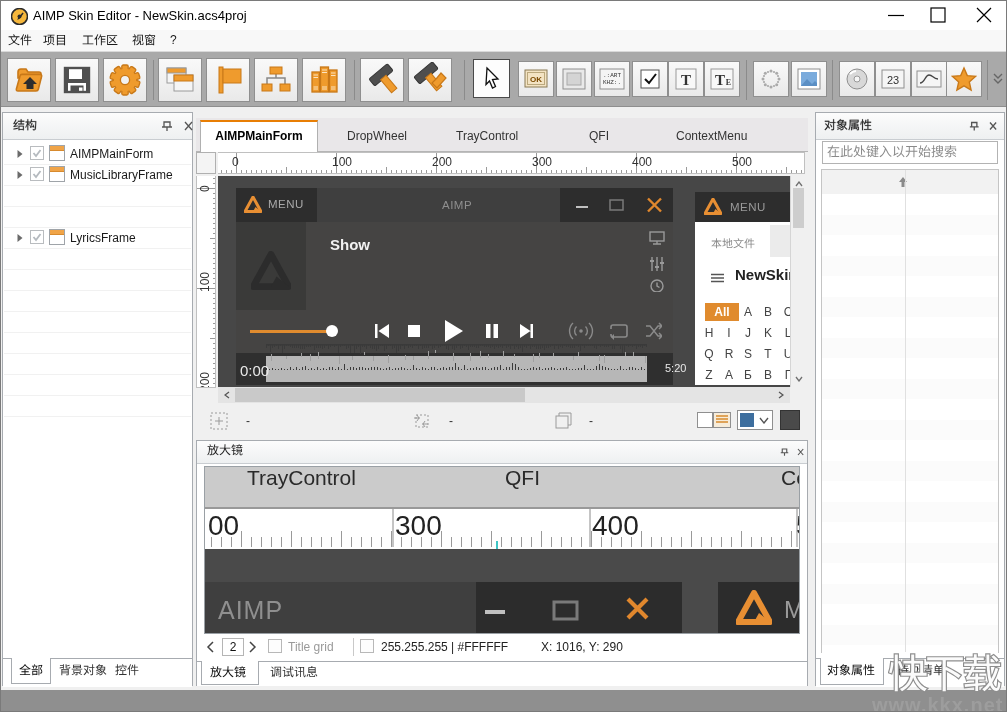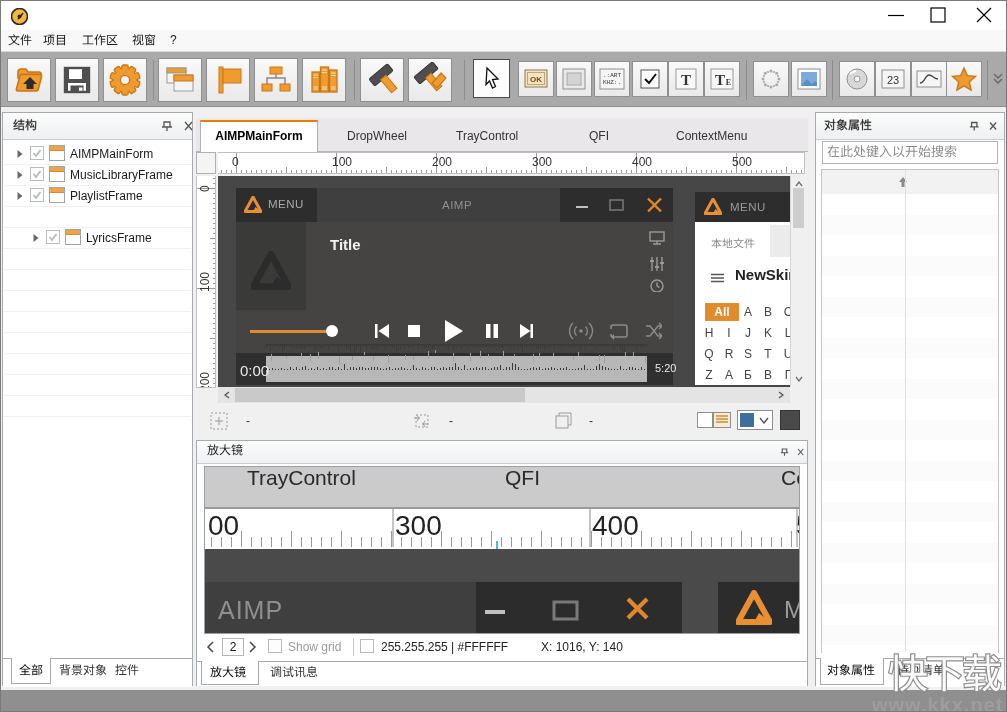--- a/index.html
+++ b/index.html
@@ -59,20 +59,21 @@
 <path id="g45" d="M736 784C782 745 835 690 858 653L915 693C890 730 836 783 790 819ZM839 501C813 406 776 314 729 231C710 319 697 428 689 553H951V614H686C683 685 682 760 683 839H609C609 762 611 686 614 614H368V700H545V760H368V841H296V760H105V700H296V614H54V553H617C627 394 646 253 676 145C627 75 571 15 507 -31C525 -44 547 -66 560 -82C613 -41 661 9 704 64C741 -22 791 -72 856 -72C926 -72 951 -26 963 124C945 131 919 146 904 163C898 46 888 1 863 1C820 1 783 50 755 136C820 239 870 357 906 481ZM65 92 73 22 333 49V-76H403V56L585 75V137L403 120V214H562V279H403V360H333V279H194C216 312 237 350 258 391H583V453H288C300 479 311 505 321 531L247 551C237 518 224 484 211 453H69V391H183C166 357 152 331 144 319C128 292 113 272 98 269C107 250 117 215 121 200C130 208 160 214 202 214H333V114Z"></path>
 </defs>
 </svg>
 <div class="abs" style="left:0;top:0;width:1007px;height:712px;border:1px solid #7a7a7a;box-sizing:border-box;z-index:50;pointer-events:none"></div>
 <div class="abs" style="left:1px;top:1px;width:1005px;height:29px;background:#ffffff">
  <svg class="abs" style="left:10px;top:7px" width="17" height="17" viewBox="0 0 17 17">
   <circle cx="8.5" cy="8.5" r="8" fill="#f6b73c" stroke="#2b2b2b" stroke-width="1.6"></circle>
   <path d="M11.5 4.5 L7.2 9.8 L6.2 11.8 L8.4 11 L12.6 5.6 Z" fill="#2b2b2b"></path>
   <circle cx="8.5" cy="8.5" r="2" fill="#2b2b2b"></circle>
  </svg>
+ <div class="abs" style="left:32px;top:7px;font-size:13px;color:#000">AIMP Skin Editor - NewSkin.acs4proj</div>
  <svg class="abs" style="left:885px;top:0" width="120" height="29" viewBox="0 0 120 29">
   <path d="M2 14.5 H18" stroke="#000" stroke-width="1.2"></path>
   <rect x="45" y="7" width="14" height="14" fill="none" stroke="#000" stroke-width="1.2"></rect>
   <path d="M91 7 L105 21 M105 7 L91 21" stroke="#000" stroke-width="1.2"></path>
  </svg>
 </div>
 <div class="abs" style="left:1px;top:30px;width:1005px;height:21px;background:#f8f8f8;border-bottom:1px solid #d9d9d9">
 <div style="position:absolute;left:7px;top:4px"><svg class="cjk" width="26" height="15" style="overflow:visible">
         <g fill="#1a1a1a" transform="translate(0,10.32) scale(0.01200,-0.01200)">
           <use href="#g0" x="0"></use>
@@ -327,35 +328,21 @@
 <div class="abs" style="left:27px;top:3px;width:14px;height:14px;background:#fff;border:1px solid #b9bcbf;box-sizing:border-box">
 <svg width="12" height="12" viewBox="0 0 12 12">
           <path d="M2.5 6 l2.5 3 4.5-6" stroke="#b5babf" stroke-width="1.8" fill="none"></path>
         </svg>
       </div>
 <div class="abs" style="left:46px;top:2px;width:16px;height:16px;background:#fff;border:1px solid #9fa4a9;box-sizing:border-box">
 <div style="height:4px;background:#f0a448;border-bottom:1px solid #d78a2e"></div>
       </div>
 <div class="abs" style="left:67px;top:4px;font-size:12px;color:#1a1a1a">MusicLibraryFrame</div>
 </div>
-    <div class="abs" style="left:0;top:72px;width:189px;height:21px">
-<svg class="abs" style="left:13px;top:6px" width="8" height="10" viewBox="0 0 8 10">
-        <path d="M1.5 1 L6.5 5 L1.5 9 Z" fill="#6a6a6a"></path>
-      </svg>
-<div class="abs" style="left:27px;top:3px;width:14px;height:14px;background:#fff;border:1px solid #b9bcbf;box-sizing:border-box">
-<svg width="12" height="12" viewBox="0 0 12 12">
-          <path d="M2.5 6 l2.5 3 4.5-6" stroke="#b5babf" stroke-width="1.8" fill="none"></path>
-        </svg>
-      </div>
-<div class="abs" style="left:46px;top:2px;width:16px;height:16px;background:#fff;border:1px solid #9fa4a9;box-sizing:border-box">
-<div style="height:4px;background:#f0a448;border-bottom:1px solid #d78a2e"></div>
-      </div>
-<div class="abs" style="left:67px;top:4px;font-size:12px;color:#1a1a1a">PlaylistFrame</div>
-</div>
-    <div class="abs" style="left:16px;top:114px;width:160px;height:21px">
+    <div class="abs" style="left:0;top:114px;width:160px;height:21px">
 <svg class="abs" style="left:13px;top:6px" width="8" height="10" viewBox="0 0 8 10">
         <path d="M1.5 1 L6.5 5 L1.5 9 Z" fill="#6a6a6a"></path>
       </svg>
 <div class="abs" style="left:27px;top:3px;width:14px;height:14px;background:#fff;border:1px solid #b9bcbf;box-sizing:border-box">
 <svg width="12" height="12" viewBox="0 0 12 12">
           <path d="M2.5 6 l2.5 3 4.5-6" stroke="#b5babf" stroke-width="1.8" fill="none"></path>
         </svg>
       </div>
 <div class="abs" style="left:46px;top:2px;width:16px;height:16px;background:#fff;border:1px solid #9fa4a9;box-sizing:border-box">
 <div style="height:4px;background:#f0a448;border-bottom:1px solid #d78a2e"></div>
@@ -612,21 +599,21 @@
    </svg>
   </div>
  </div>
 
  <div class="abs" style="left:0;top:34px;width:70px;height:88px;background:#3a3a39">
   <svg class="abs" style="left:15px;top:29px" width="40" height="40" viewBox="0 0 36 34">
    <path d="M18 2 L34 31 H2 Z" fill="none" stroke="#2c2c2c" stroke-width="6" stroke-linejoin="round"></path>
    <path d="M23 22 L34 31 H18 Z" fill="#2c2c2c"></path>
   </svg>
  </div>
- <div class="abs" style="left:94px;top:48px;font-size:15px;font-weight:bold;color:#f2f2f2">Title</div>
+ <div class="abs" style="left:94px;top:48px;font-size:15px;font-weight:bold;color:#f2f2f2">Show</div>
 
  <svg class="abs" style="left:412px;top:42px" width="18" height="62" viewBox="0 0 18 62">
   <g stroke="#9a9a9a" fill="none" stroke-width="1.4">
    <rect x="2" y="2" width="14" height="9"></rect>
           <path d="M9 11 v3 M5 14 h8"></path>
    <path d="M4 27 v14 M9 27 v14 M14 27 v14"></path>
    <path d="M2 31 h4 M7 37 h4 M12 33 h4" stroke-width="2"></path>
    <circle cx="9" cy="56" r="6"></circle>
           <path d="M9 52.5 v3.5 l2.5 1.5"></path>
   </g>
@@ -650,21 +637,21 @@
    <path d="M201 7 a11 11 0 0 0 0 16 M217 7 a11 11 0 0 1 0 16"></path>
    <path d="M239 13 v-2 a2 2 0 0 1 2-2 h12 a2 2 0 0 1 2 2 v8 a2 2 0 0 1 -2 2 h-12 a2 2 0 0 1 -2-2 v-1" fill="none" stroke-width="1.6"></path>
           <path d="M242 18 l-3.2 3 3.2 3 Z" fill="#8a8a8a" stroke="none"></path>
    <path d="M274 10 h4 l8 10 h4 M274 20 h4 l8 -10 h4 M287 7 l3 3 -3 3 M287 17 l3 3 -3 3" stroke-width="1.5"></path>
   </g>
  </svg>
 
  <div class="abs" style="left:0;top:165px;width:437px;height:32px;background:#2f2f2f">
   <div class="abs" style="left:30px;top:3px;width:381px;height:26px;background:#b7b7b7"></div>
   <div class="abs" style="left:4px;top:9px;font-size:15px;color:#e8e8e8">0:00</div>
-  <div class="abs" style="left:419px;top:9px;font-size:11px;color:#e8e8e8">5:20</div>
+  <div class="abs" style="left:429px;top:9px;font-size:11px;color:#e8e8e8">5:20</div>
  </div>
 </div>
 <svg class="abs" style="left:48px;top:168px" width="381" height="26" viewBox="0 0 381 26">
       <g fill="#3a3a3a">
         <rect x="0" y="0" width="381" height="1.6" fill="#3a3a3a"></rect>
         <rect x="0" y="1" width="1" height="3"></rect>
         <rect x="2" y="1" width="1" height="1"></rect>
         <rect x="4" y="1" width="1" height="7"></rect>
         <rect x="6" y="1" width="1" height="3"></rect>
         <rect x="8" y="1" width="1" height="2"></rect>
@@ -1231,25 +1218,25 @@
     </div>
 <div class="abs" style="left:0;top:196px;width:610px;height:24px">
  <svg class="abs" style="left:9px;top:4px" width="8" height="12" viewBox="0 0 8 12">
         <path d="M7 1 L2 6 L7 11" stroke="#444" fill="none" stroke-width="1.5"></path>
       </svg>
  <div class="abs" style="left:25px;top:1px;width:22px;height:18px;border:1px solid #b5b5b5;background:#fff;box-sizing:border-box;text-align:center;font-size:12px;color:#111;line-height:16px">2</div>
  <svg class="abs" style="left:52px;top:4px" width="8" height="12" viewBox="0 0 8 12">
         <path d="M1 1 L6 6 L1 11" stroke="#444" fill="none" stroke-width="1.5"></path>
       </svg>
  <div class="abs" style="left:71px;top:2px;width:14px;height:14px;background:#fdfdfd;border:1px solid #b8b8b8;box-sizing:border-box"></div>
- <div class="abs" style="left:91px;top:3px;font-size:12px;color:#9a9a9a">Show grid</div>
+ <div class="abs" style="left:91px;top:3px;font-size:12px;color:#9a9a9a">Title grid</div>
  <div class="abs" style="left:156px;top:1px;width:1px;height:18px;background:#c9c9c9"></div>
  <div class="abs" style="left:163px;top:2px;width:14px;height:14px;background:#fdfdfd;border:1px solid #b8b8b8;box-sizing:border-box"></div>
  <div class="abs" style="left:184px;top:3px;font-size:12px;color:#222">255.255.255 | #FFFFFF</div>
- <div class="abs" style="left:344px;top:3px;font-size:12px;color:#222">X: 1016, Y: 140</div>
+ <div class="abs" style="left:344px;top:3px;font-size:12px;color:#222">X: 1016, Y: 290</div>
 </div>
 
 <div class="abs" style="left:0;top:220px;width:610px;height:25px;background:#fff">
  <div class="abs" style="left:0;top:0;width:610px;height:1px;background:#a7abb0"></div>
  <div class="abs" style="left:4px;top:0;width:58px;height:24px;background:#fff;border:1px solid #a7abb0;border-top:none;box-sizing:border-box"></div>
 <div style="position:absolute;left:13px;top:5px"><svg class="cjk" width="38" height="15" style="overflow:visible">
           <g fill="#111" transform="translate(0,10.32) scale(0.01200,-0.01200)">
             <use href="#g20" x="0"></use>
             <use href="#g21" x="1000"></use>
             <use href="#g22" x="2000"></use>

